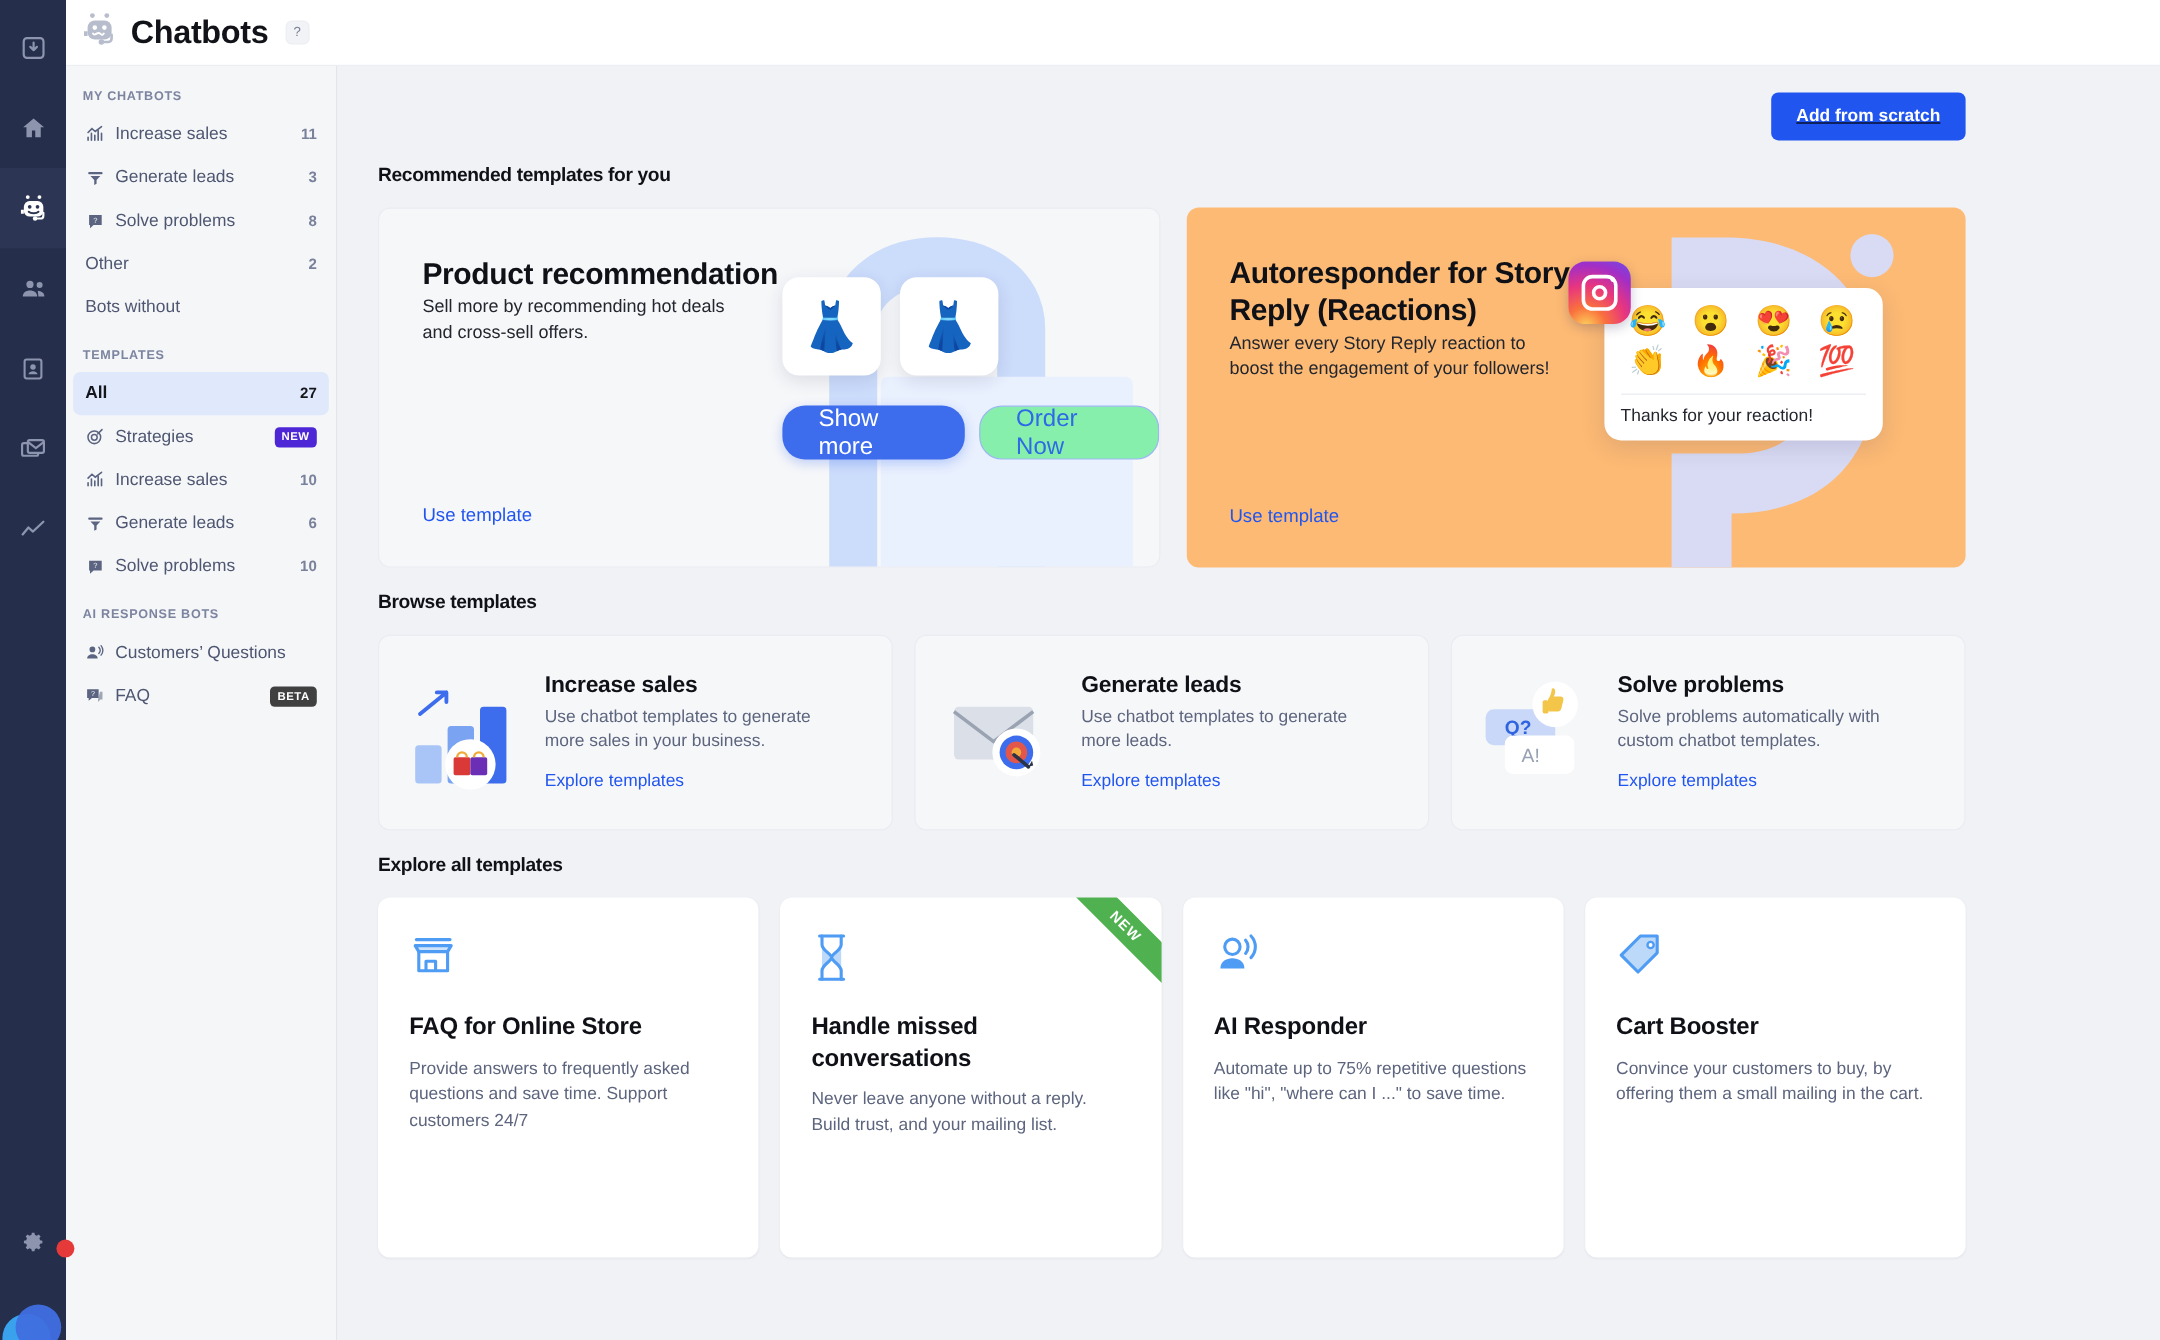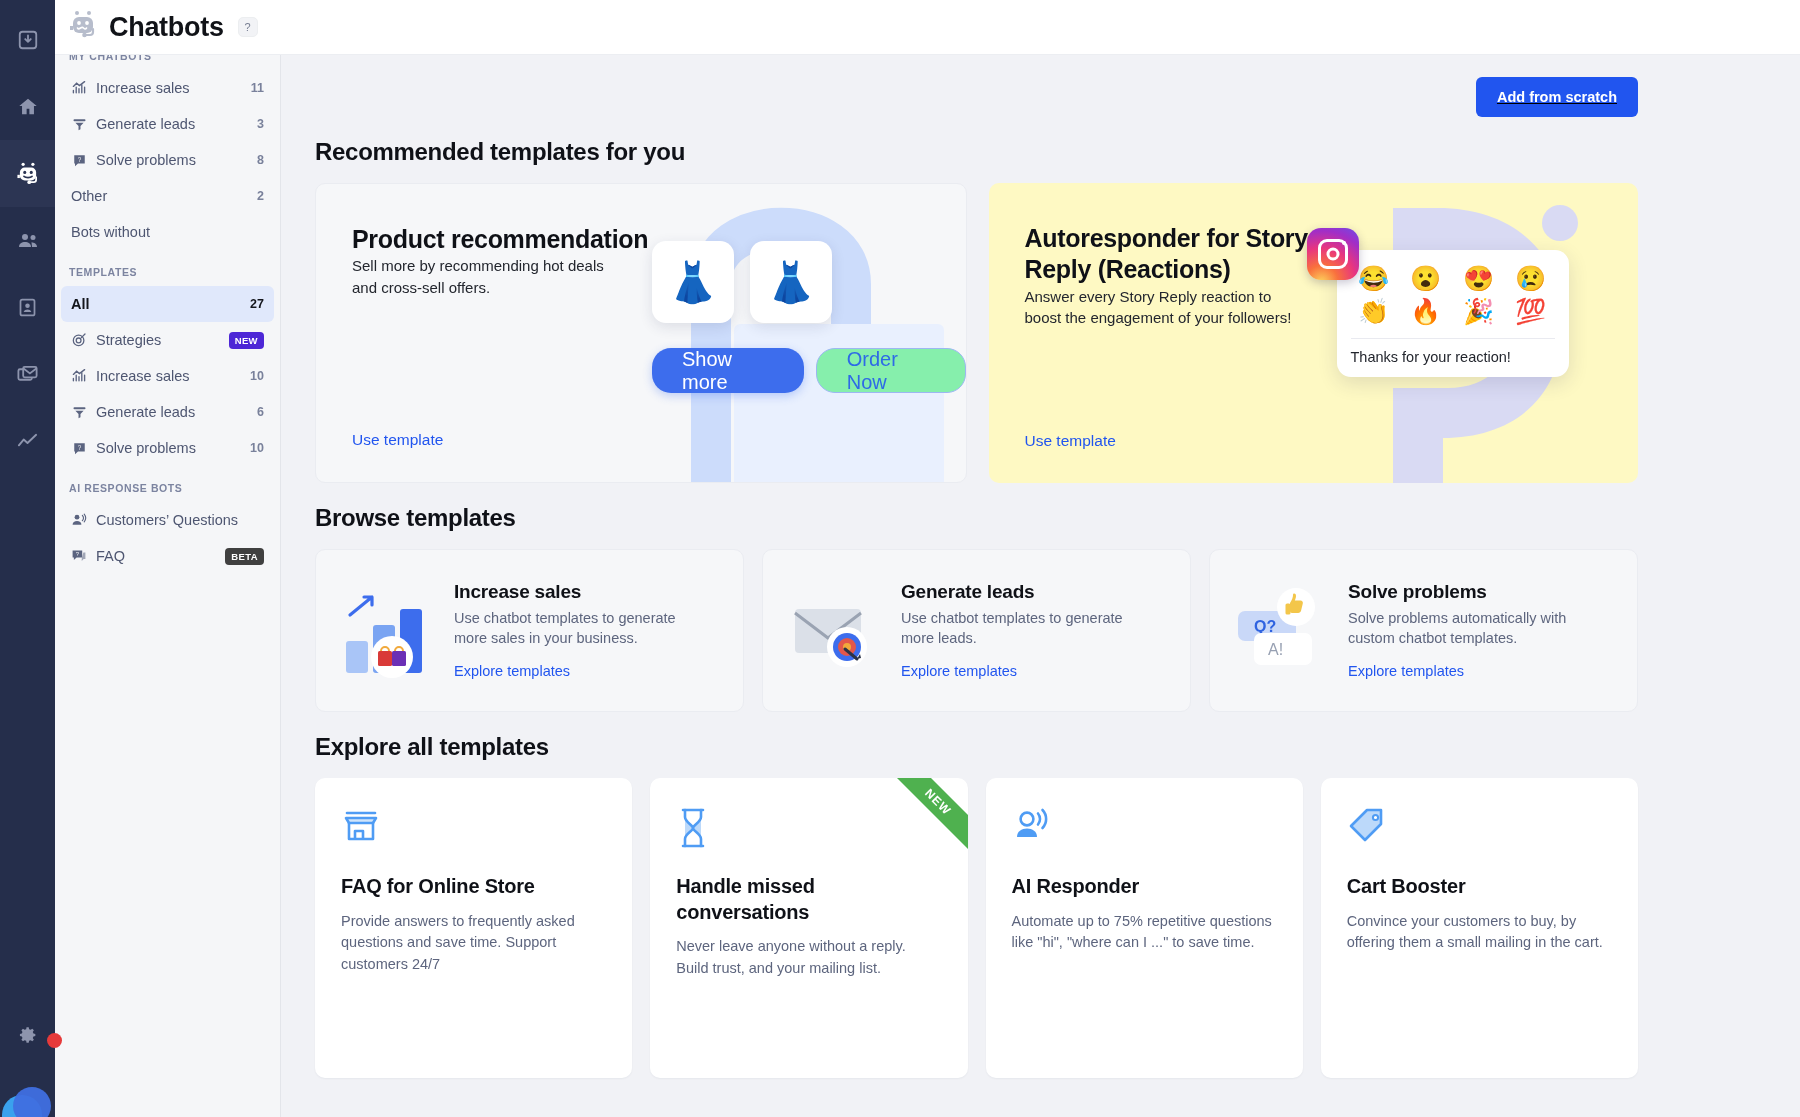--- a/index.html
+++ b/index.html
@@ -53,21 +53,21 @@
     border-bottom: 1px solid #eceef2;
     width: 1745px; 
     position: absolute; left: 55px; top: 0; z-index: 5;
   }
   .side-head .title { font-size: 27px; font-weight: 600; color: #111318; letter-spacing:-.3px; }
   .help-badge {
     width: 20px; height: 20px; border-radius: 5px; background: #f2f3f6;
     color: #767d91; font-size: 11px; display:flex; align-items:center; justify-content:center;
     margin-left: 4px; border:1px solid #eceef0;
   }
-  .side-body { padding-top: 34px; }
+  .side-body { padding-top: 58px; }
   .group-label {
     font-size: 10.5px; font-weight: 700; letter-spacing: .6px;
     color: #7c84a0; padding: 16px 0 8px 14px; text-transform: uppercase;
   }
   .nav-item {
     height: 36px; margin: 0 6px; padding: 0 10px;
     display: flex; align-items: center; gap: 9px;
     border-radius: 6px; cursor: pointer;
     color: #4e5671; font-size: 14.5px;
   }
@@ -90,31 +90,31 @@
     position: relative;
   }
   .main-inner { padding: 22px 34px 0 34px; }
   .topbar { display:flex; justify-content:flex-end;text-decoration:underline; }
   .btn-primary {
     background: #2155ef; color: #fff; border: none; border-radius: 6px;
     font-size: 14.5px; font-weight: 600; padding: 12px 21px; cursor: pointer;
     font-family: "Liberation Sans", sans-serif;
   }
   h2.section {
-    font-size: 24px; font-weight: 700; color: #0f1117; letter-spacing: -.3px;
+    font-size: 16px; font-weight: 700; color: #0f1117; letter-spacing: -.3px;
     margin: 21px 0 17px 0;
   }
   
   .rec-row { display: flex; gap: 22px; }
   .rec-card {
     flex: 1 1 0; height: 300px; border-radius: 10px; position: relative;
     overflow: hidden; padding: 40px 0 0 36px;
   }
   .rec-card.a { background: #f6f7f9; border: 1px solid #eaecf1; }
-  .rec-card.b { background: #fef9c3; }
+  .rec-card.b { background: #fdba74; }
   .rec-title {
     font-size: 25px; font-weight: 700; line-height: 1.25; color:#0f1117;
     letter-spacing:-.3px; max-width: 300px; position: relative; z-index: 3;
   }
   .rec-desc {
     font-size: 15px; line-height: 1.45; color: #23262e;
     max-width: 270px; position: relative; z-index: 3;
   }
   .rec-link {
     position: absolute; bottom: 33px; left: 36px; font-size: 15.5px;

